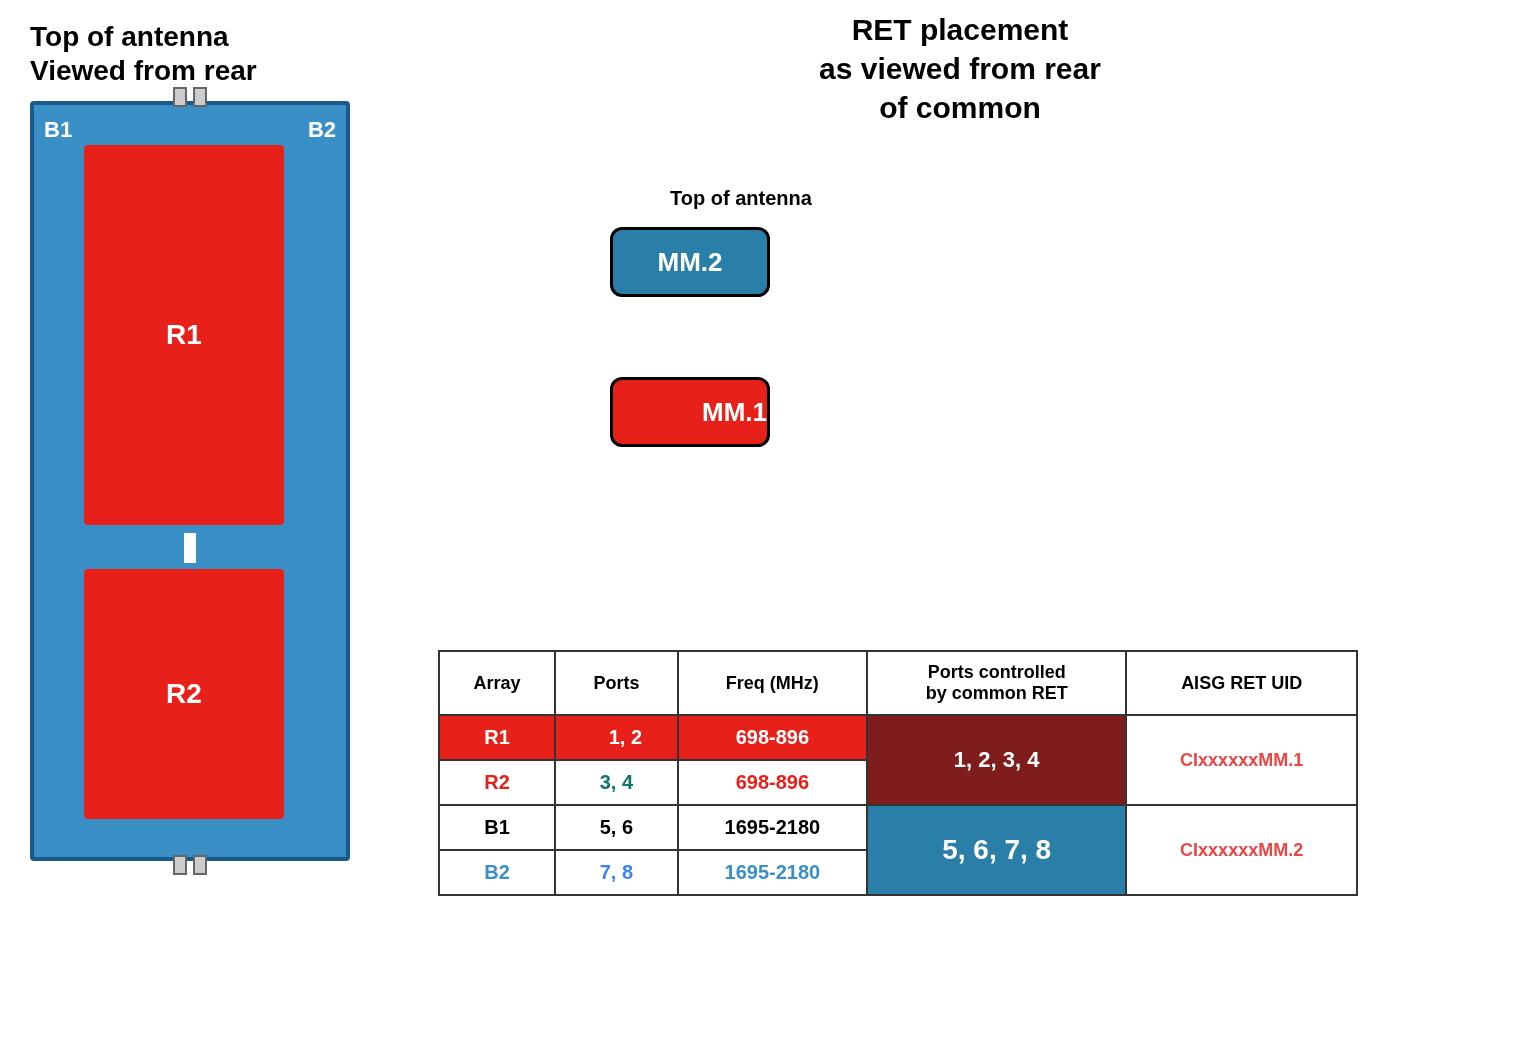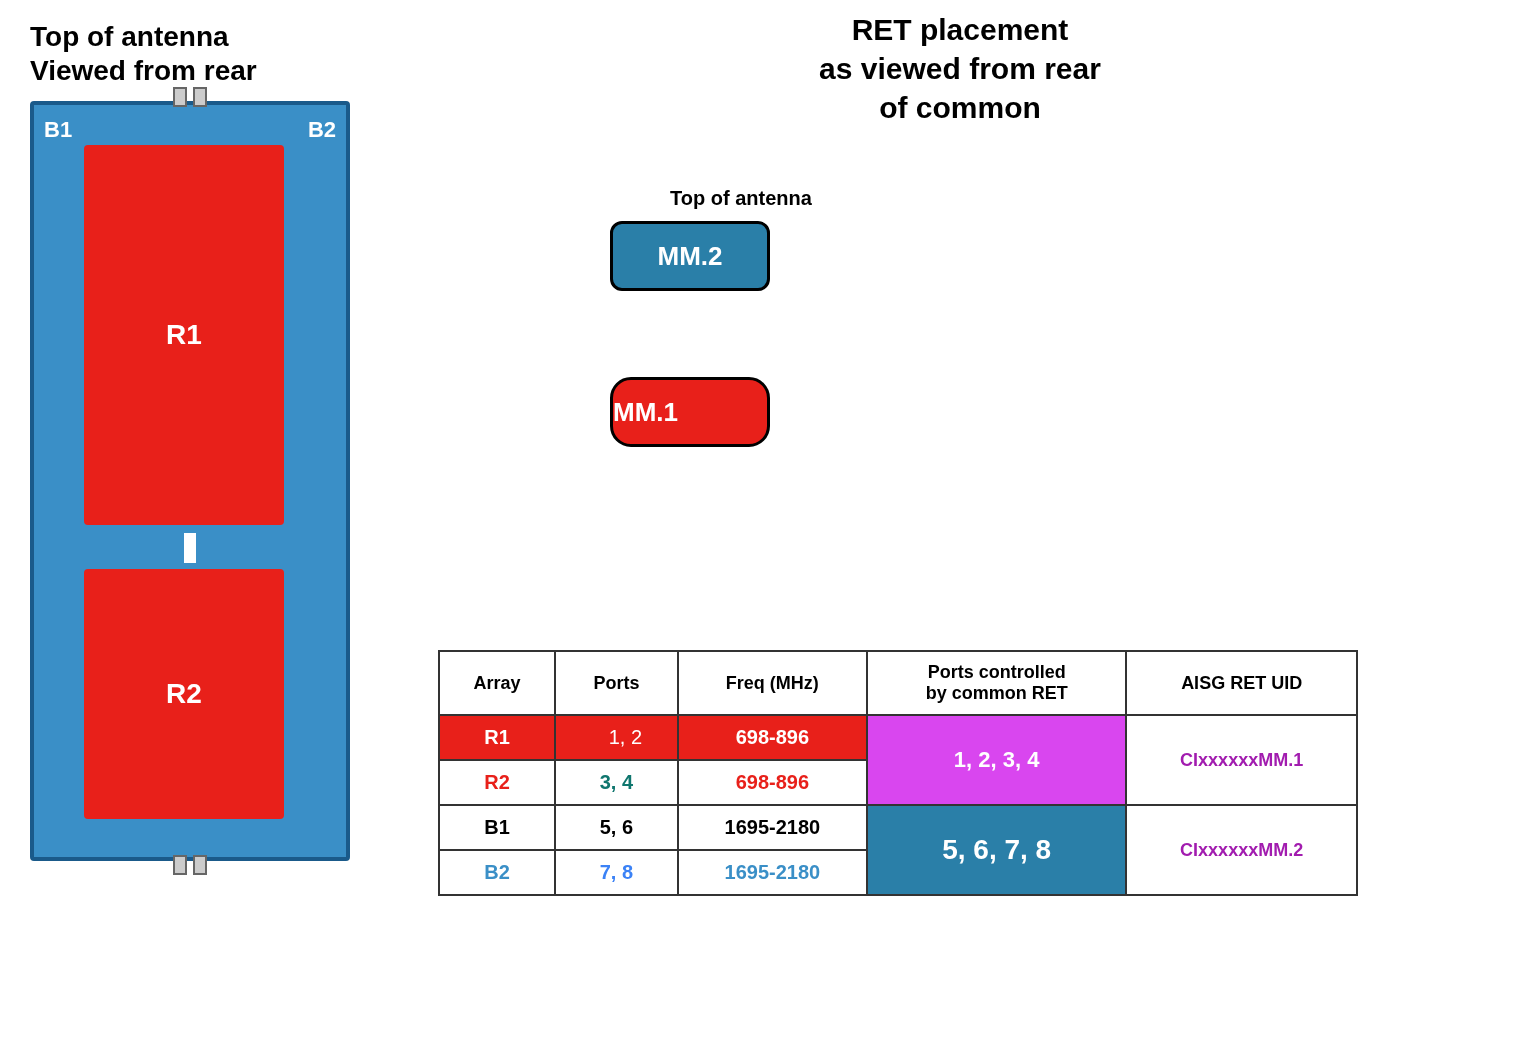--- a/index.html
+++ b/index.html
@@ -156,21 +156,21 @@
       font-size: 20px;
       font-weight: 900;
       color: #000;
       position: absolute;
       top: 30px;
       left: 140px;
     }
     
     .mm2-box {
       position: absolute;
-      top: 64px;
+      top: 70px;
       left: 80px;
       width: 160px;
       height: 70px;
       background: #2a7fa8;
       border: 3px solid #000;
       border-radius: 12px;
       display: flex;
       align-items: center;
       justify-content: center;
     }
@@ -181,24 +181,24 @@
     }
     
     .mm1-box {
       position: absolute;
       top: 220px;
       left: 80px;
       width: 160px;
       height: 70px;
       background: #e8201a;
       border: 3px solid #000;
-      border-radius: 21px;
+      border-radius: 12px;
       display: flex;
       align-items: center;
-      justify-content: flex-start;
+      justify-content: flex-end;
     }
     .mm1-label {
       font-size: 26px;
       font-weight: 900;
       color: #fff;
     }
 
     
     .table-container {
       position: absolute;
@@ -222,38 +222,38 @@
     }
     td {
       border: 2px solid #333;
       padding: 10px 14px;
       text-align: center;
       font-weight: 700;
       background: #fff;
       color: #000;
     }
     .row-r1-array { background: #e8201a; color: #fff; font-weight: 900; font-size: 20px; }
-    .row-r1-ports { background: #e8201a; color: #fff; font-weight: 400; font-size: 20px; padding-left: 32px; }
+    .row-r1-ports { background: #e8201a; color: #fff; font-weight: 700; font-size: 20px; padding-left: 32px; }
     .row-r1-freq  { background: #e8201a; color: #fff; font-weight: 900; font-size: 20px; }
-    .row-r1-controlled { background: #d946ef; color: #fff; font-weight: 900; font-size: 22px; }
+    .row-r1-controlled { background: #7f1d1d; color: #fff; font-weight: 900; font-size: 22px; }
 
     .row-r2-array { color: #e8201a; font-weight: 900; font-size: 20px; }
     .row-r2-ports { color: #0f766e; font-weight: 900; font-size: 20px; }
     .row-r2-freq  { color: #e8201a; font-weight: 900; font-size: 20px; }
 
     .row-b1-array { background: #fff; color: #000; font-weight: 900; font-size: 20px; }
     .row-b1-ports { background: #fff; color: #000; font-weight: 900; font-size: 20px; margin-left: 32px; }
     .row-b1-freq  { background: #fff; color: #000; font-weight: 900; font-size: 20px; }
     .row-b1-controlled { background: #2a7fa8; color: #fff; font-weight: 900; font-size: 28px; }
 
     .row-b2-array { color: #3a8fc7; font-weight: 900; font-size: 20px; }
     .row-b2-ports { color: #3b82f6; font-weight: 900; font-size: 20px; }
     .row-b2-freq  { color: #3a8fc7; font-weight: 900; font-size: 20px; }
 
-    .aisg-uid { font-size: 18px; font-weight: 700; color: #a21caf; }
+    .aisg-uid { font-size: 18px; font-weight: 700; color: #ef4444; }
   </style>
 </head>
 <body>
 
 <div class="left-section">
   <div class="diagram-title">
     <span>Top of antenna</span><br>
     <span>Viewed from rear</span>
   </div>
 

